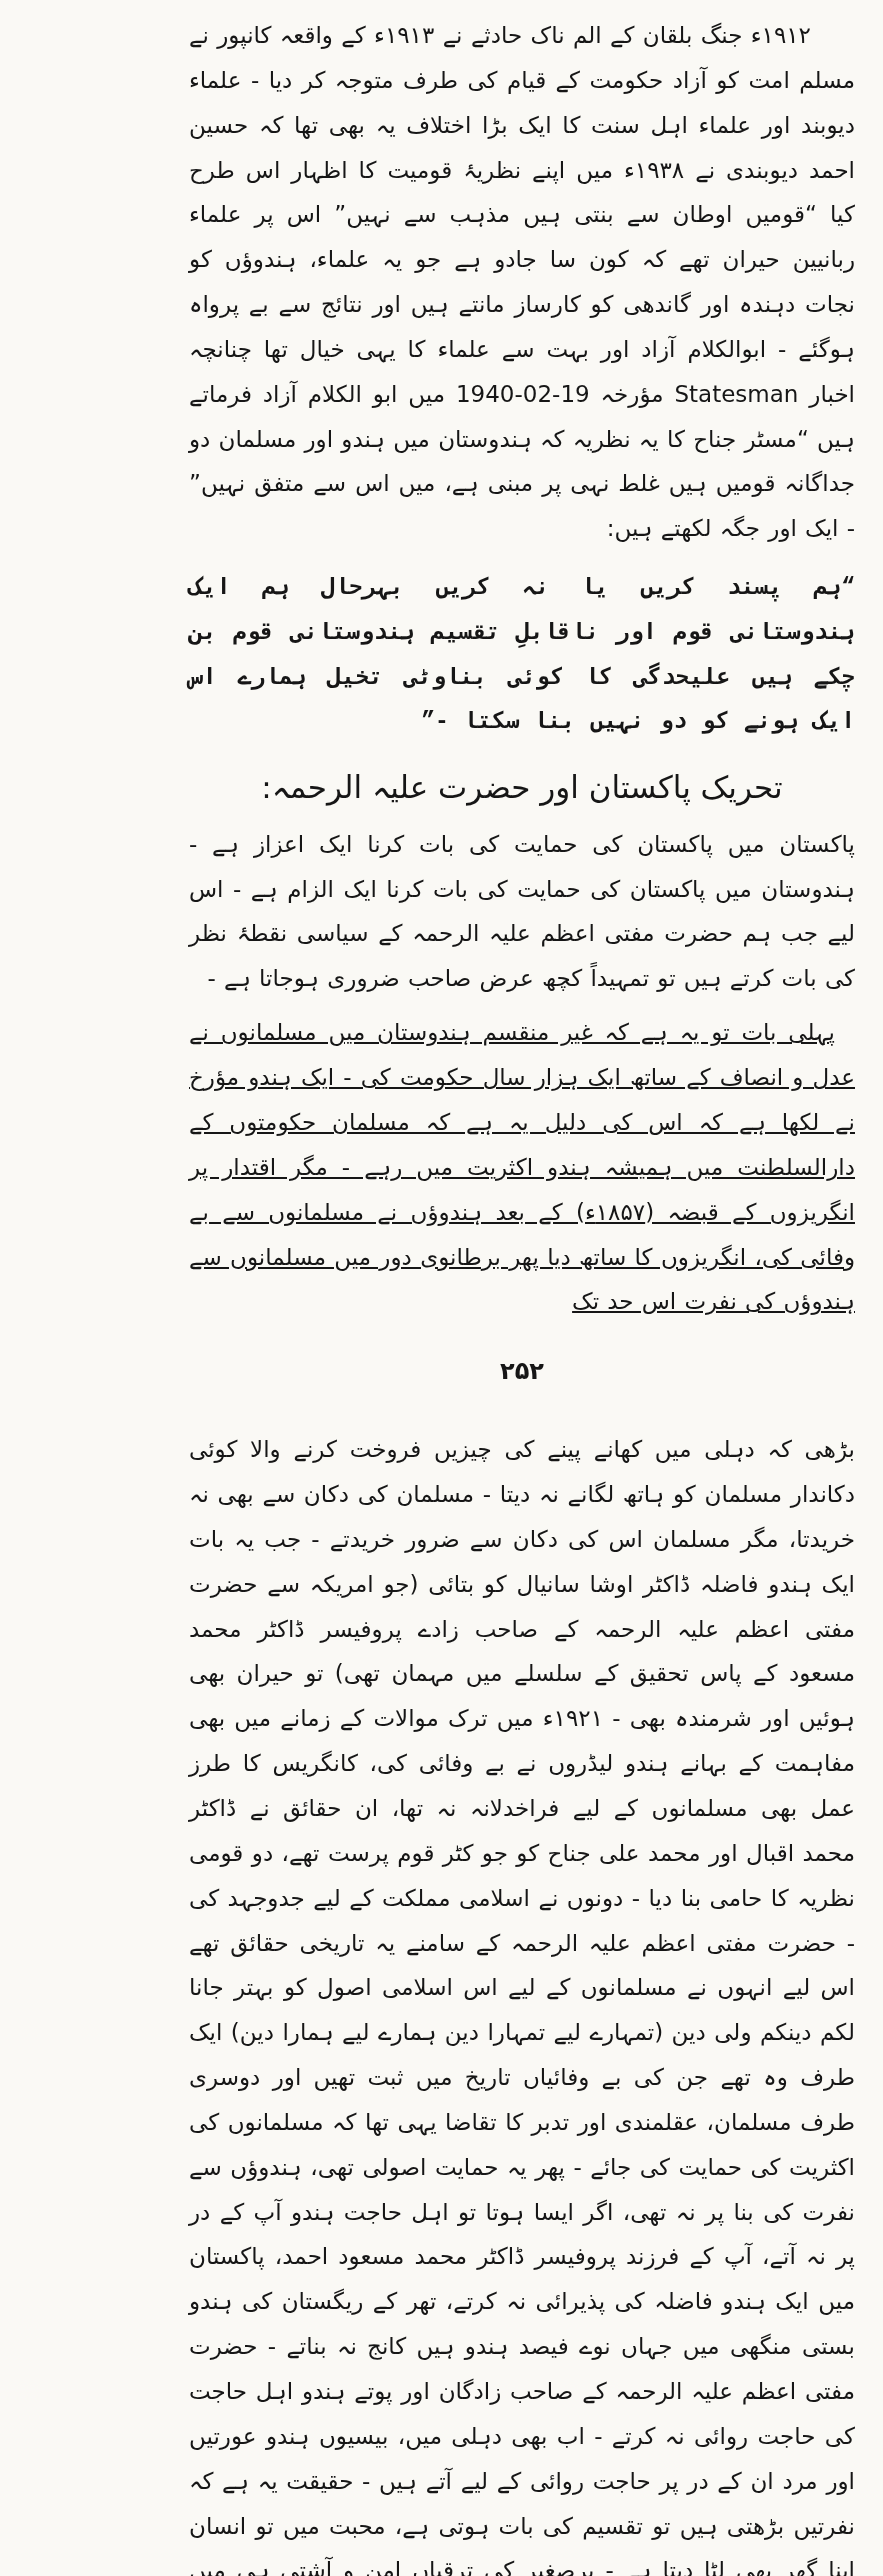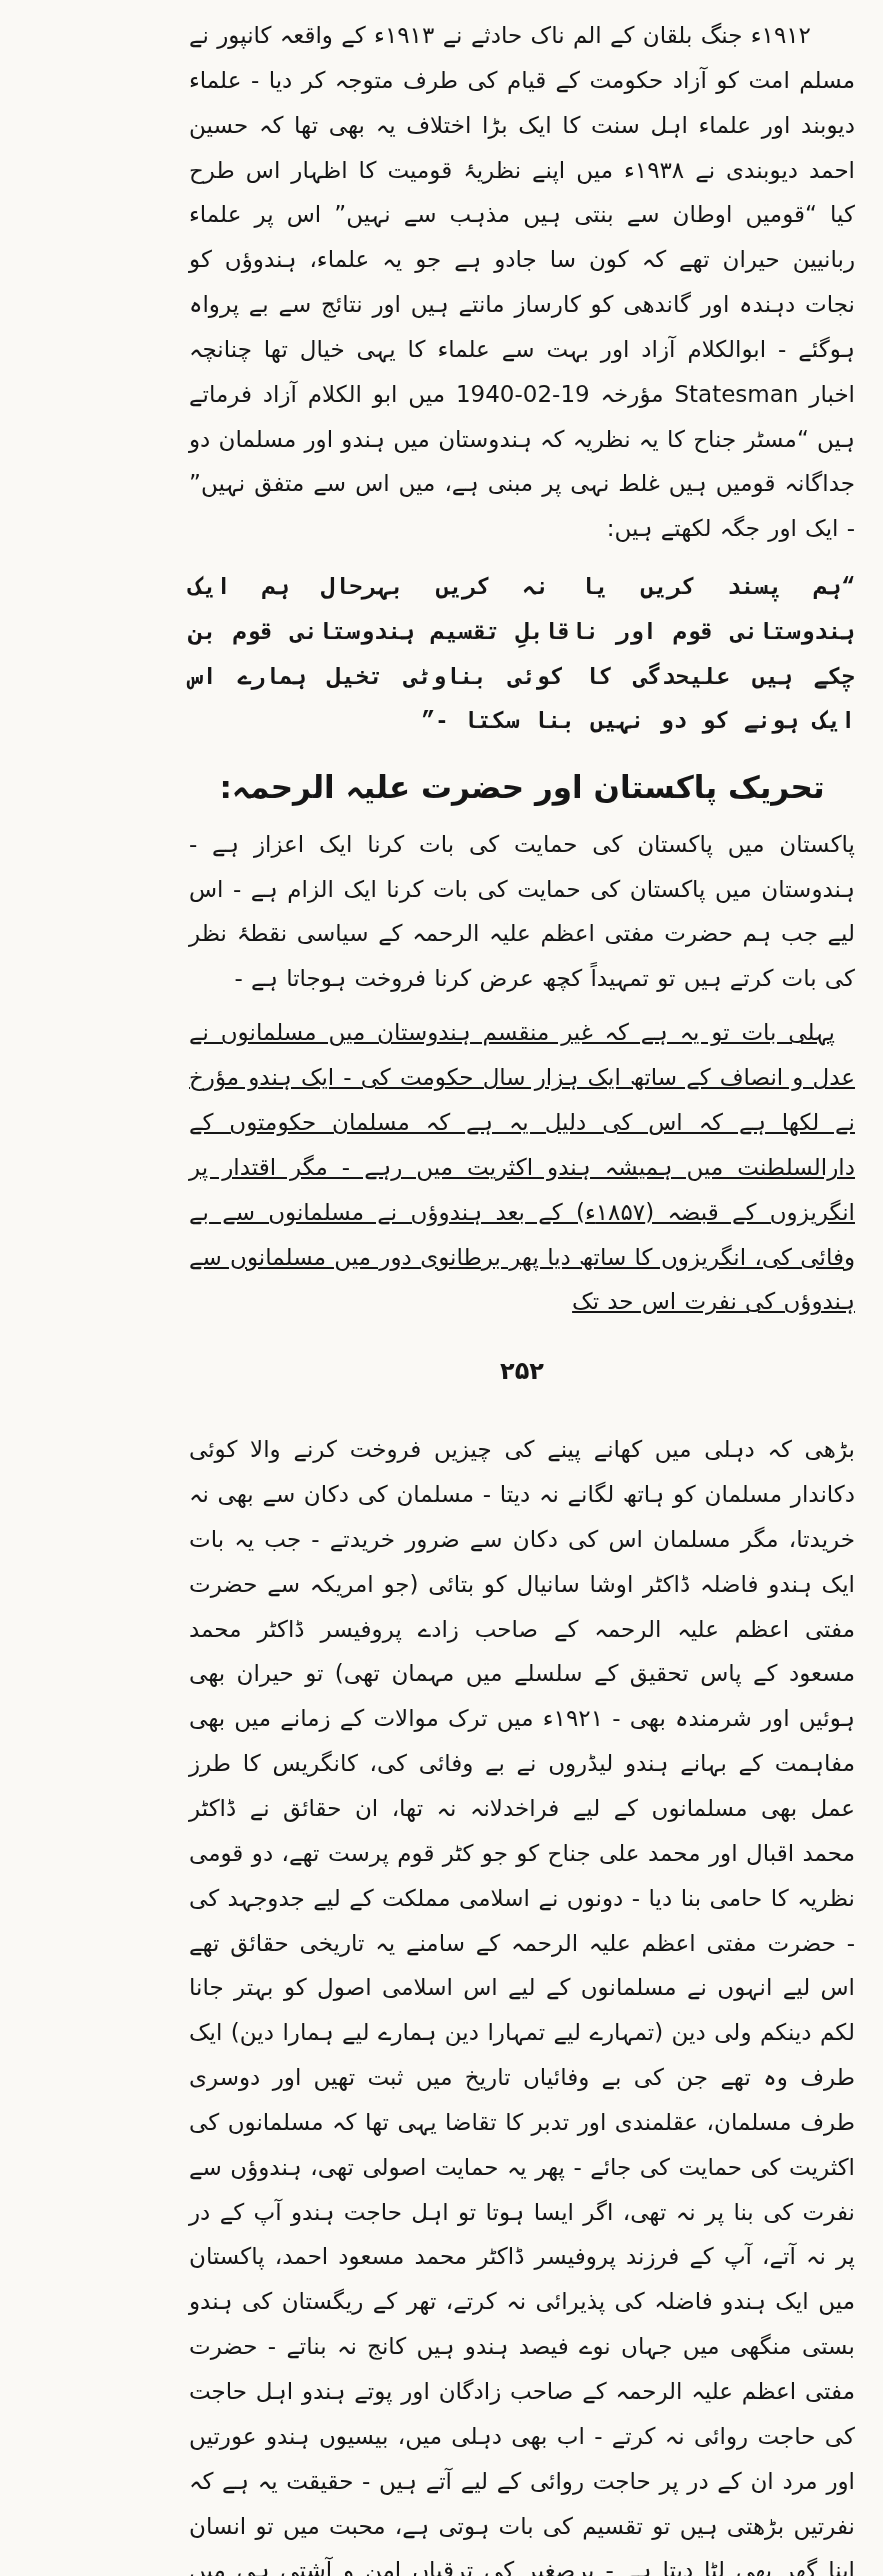--- a/index.html
+++ b/index.html
@@ -32,21 +32,21 @@
   }
   .indent-lg { text-indent: 44px; }
   .indent-sm { text-indent: 20px; text-decoration: underline; }
   .quote {
     font-weight: bold;
     margin: 14.7px 0 13px 0;
     font-family: Liberation Mono, monospace;
   }
   .heading {
     font-size: 31px;
-    font-weight: bold;
+    font-weight: normal;
     text-align: center;
     margin: 24px 0 16.6px 0;
     letter-spacing: 0.5px;
   }
   .page-number {
     text-align: center;
     font-size: 24px;
     font-weight: bold;
     margin: 33px 0 42px 0;
     direction: rtl;
@@ -68,21 +68,21 @@
 
 <main class="sheet">
 
   <section class="book-page">
     <p class="para indent-lg">۱۹۱۲ء جنگ بلقان کے الم ناک حادثے نے ۱۹۱۳ء کے واقعہ کانپور نے مسلم امت کو آزاد حکومت کے قیام کی طرف متوجہ کر دیا - علماء دیوبند اور علماء اہل سنت کا ایک بڑا اختلاف یہ بھی تھا کہ حسین احمد دیوبندی نے ۱۹۳۸ء میں اپنے نظریۂ قومیت کا اظہار اس طرح کیا “قومیں اوطان سے بنتی ہیں مذہب سے نہیں” اس پر علماء ربانیین حیران تھے کہ کون سا جادو ہے جو یہ علماء، ہندوؤں کو نجات دہندہ اور گاندھی کو کارساز مانتے ہیں اور نتائج سے بے پرواہ ہوگئے - ابوالکلام آزاد اور بہت سے علماء کا یہی خیال تھا چنانچہ اخبار Statesman مؤرخہ 19-02-1940 میں ابو الکلام آزاد فرماتے ہیں “مسٹر جناح کا یہ نظریہ کہ ہندوستان میں ہندو اور مسلمان دو جداگانہ قومیں ہیں غلط نہی پر مبنی ہے، میں اس سے متفق نہیں” - ایک اور جگہ لکھتے ہیں:</p>
 
     <p class="para quote">“ہم پسند کریں یا نہ کریں بہرحال ہم ایک ہندوستانی قوم اور ناقابلِ تقسیم ہندوستانی قوم بن چکے ہیں علیحدگی کا کوئی بناوٹی تخیل ہمارے اس ایک ہونے کو دو نہیں بنا سکتا -”</p>
 
     <h2 class="heading">تحریک پاکستان اور حضرت علیہ الرحمہ:</h2>
 
-    <p class="para">پاکستان میں پاکستان کی حمایت کی بات کرنا ایک اعزاز ہے - ہندوستان میں پاکستان کی حمایت کی بات کرنا ایک الزام ہے - اس لیے جب ہم حضرت مفتی اعظم علیہ الرحمہ کے سیاسی نقطۂ نظر کی بات کرتے ہیں تو تمہیداً کچھ عرض کرنا فروخت ہوجاتا ہے -</p>
+    <p class="para">پاکستان میں پاکستان کی حمایت کی بات کرنا ایک اعزاز ہے - ہندوستان میں پاکستان کی حمایت کی بات کرنا ایک الزام ہے - اس لیے جب ہم حضرت مفتی اعظم علیہ الرحمہ کے سیاسی نقطۂ نظر کی بات کرتے ہیں تو تمہیداً کچھ عرض صاحب ضروری ہوجاتا ہے -</p>
 
     <p class="para indent-sm">پہلی بات تو یہ ہے کہ غیر منقسم ہندوستان میں مسلمانوں نے عدل و انصاف کے ساتھ ایک ہزار سال حکومت کی - ایک ہندو مؤرخ نے لکھا ہے کہ اس کی دلیل یہ ہے کہ مسلمان حکومتوں کے دارالسلطنت میں ہمیشہ ہندو اکثریت میں رہے - مگر اقتدار پر انگریزوں کے قبضہ (۱۸۵۷ء) کے بعد ہندوؤں نے مسلمانوں سے بے وفائی کی، انگریزوں کا ساتھ دیا پھر برطانوی دور میں مسلمانوں سے ہندوؤں کی نفرت اس حد تک</p>
 
     <div class="page-number">۲۵۲</div>
   </section>
 
   <section class="book-page">
     <p class="para">بڑھی کہ دہلی میں کھانے پینے کی چیزیں فروخت کرنے والا کوئی دکاندار مسلمان کو ہاتھ لگانے نہ دیتا - مسلمان کی دکان سے بھی نہ خریدتا، مگر مسلمان اس کی دکان سے ضرور خریدتے - جب یہ بات ایک ہندو فاضلہ ڈاکٹر اوشا سانیال کو بتائی (جو امریکہ سے حضرت مفتی اعظم علیہ الرحمہ کے صاحب زادے پروفیسر ڈاکٹر محمد مسعود کے پاس تحقیق کے سلسلے میں مہمان تھی) تو حیران بھی ہوئیں اور شرمندہ بھی - ۱۹۲۱ء میں ترک موالات کے زمانے میں بھی مفاہمت کے بہانے ہندو لیڈروں نے بے وفائی کی، کانگریس کا طرز عمل بھی مسلمانوں کے لیے فراخدلانہ نہ تھا، ان حقائق نے ڈاکٹر محمد اقبال اور محمد علی جناح کو جو کٹر قوم پرست تھے، دو قومی نظریہ کا حامی بنا دیا - دونوں نے اسلامی مملکت کے لیے جدوجہد کی - حضرت مفتی اعظم علیہ الرحمہ کے سامنے یہ تاریخی حقائق تھے اس لیے انہوں نے مسلمانوں کے لیے اس اسلامی اصول کو بہتر جانا لکم دینکم ولی دین (تمہارے لیے تمہارا دین ہمارے لیے ہمارا دین) ایک طرف وہ تھے جن کی بے وفائیاں تاریخ میں ثبت تھیں اور دوسری طرف مسلمان، عقلمندی اور تدبر کا تقاضا یہی تھا کہ مسلمانوں کی اکثریت کی حمایت کی جائے - پھر یہ حمایت اصولی تھی، ہندوؤں سے نفرت کی بنا پر نہ تھی، اگر ایسا ہوتا تو اہل حاجت ہندو آپ کے در پر نہ آتے، آپ کے فرزند پروفیسر ڈاکٹر محمد مسعود احمد، پاکستان میں ایک ہندو فاضلہ کی پذیرائی نہ کرتے، تھر کے ریگستان کی ہندو بستی منگھی میں جہاں نوے فیصد ہندو ہیں کانج نہ بناتے - حضرت مفتی اعظم علیہ الرحمہ کے صاحب زادگان اور پوتے ہندو اہل حاجت کی حاجت روائی نہ کرتے - اب بھی دہلی میں، بیسیوں ہندو عورتیں اور مرد ان کے در پر حاجت روائی کے لیے آتے ہیں - حقیقت یہ ہے کہ نفرتیں بڑھتی ہیں تو تقسیم کی بات ہوتی ہے، محبت میں تو انسان اپنا گھر بھی لٹا دیتا ہے - برصغیر کی ترقیاں امن و آشتی ہی میں پوشیدہ ہیں، اسلام امن و آشتی کا مذہب ہے - حضرت محمد صلی اللہ علیہ وسلم نے کبھی جنگ کے لیے پہل نہ کی، تاریخ شاہد ہے - قائد اعظم محمد علی جناح، حضرت کی شخصیت سے متاثر ہوئے - غور و فکر</p>
 
     <div class="page-number">۲۵۳</div>

